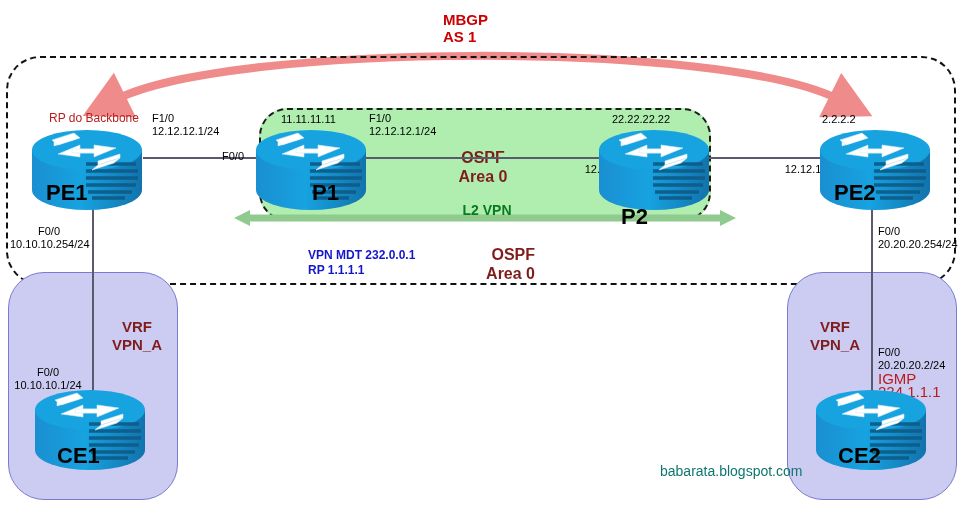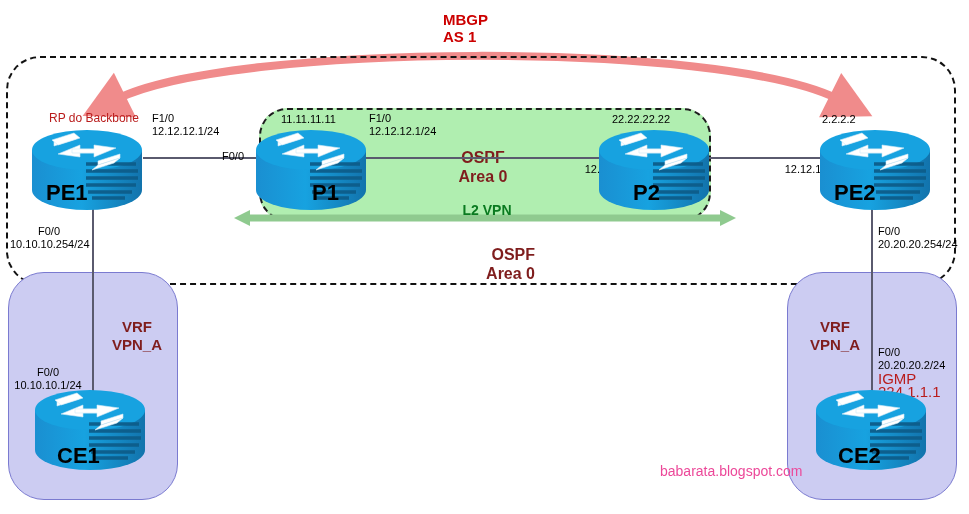--- a/index.html
+++ b/index.html
@@ -99,21 +99,21 @@
   }
   .vpnmdt {
     color: #1515cc;
     font-weight: bold;
     font-size: 12px;
     line-height: 15px;
     white-space: pre-line;
   }
 
   .watermark {
-    color: #ec4899;
+    color: #0f766e;
     font-size: 14px;
     left: 660px; top: 463px;
   }
 
   
   .router { width: 118px; height: 88px; }
   .router svg { display: block; width: 100%; height: 100%; }
   .router-name {
     position: absolute;
     font-weight: bold;
@@ -211,20 +211,22 @@
 
   <div class="abs lbl" style="left:8px; top:366px; width:80px; text-align:center;">F0/0
 10.10.10.1/24</div>
 
   <div class="abs lbl" style="left:878px; top:346px;">F0/0
 20.20.20.2/24</div>
 
   <div class="abs lbl blue" style="left:878px; top:372px; font-size:15px;">IGMP 224.1.1.1
 RP</div>
 
+  <div class="abs vpnmdt" style="left:308px; top:248px;">VPN MDT 232.0.0.1
+RP 1.1.1.1</div>
 
   <div class="abs ospf-area-text" style="left:445px; top:245px; width:90px; text-align:right;">OSPF
 Area 0</div>
 
   <div class="router-wrap" style="left:28px; top:128px;">
     <div class="router">
       <svg viewBox="0 0 118 88">
         <defs>
           <linearGradient id="rg1" x1="0" y1="0" x2="1" y2="0">
             <stop offset="0%" stop-color="#1a8fd1"></stop>
@@ -297,21 +299,21 @@
         <g fill="#ffffff" stroke="#cfe9f7" stroke-width="0.6">
           <path d="M30,26 L52,17 L52,21 L74,21 L74,25 L52,25 L52,29 Z"></path>
           <path d="M88,20 L66,29 L66,25 L44,25 L44,21 L66,21 L66,17 Z"></path>
           <path d="M26,14 L48,7 L48,11 L26,18 Z"></path>
           <path d="M24,12 L46,5 L52,10 L30,17 Z"></path>
           <path d="M92,30 L70,37 L70,33 L92,26 Z"></path>
           <path d="M70,37 L92,30 L86,35 L64,42 Z"></path>
         </g>
       </svg>
     </div>
-    <div class="router-name" style="left:38px;">P2</div>
+    <div class="router-name" style="left:26px;margin-top:24px;">P2</div>
   </div>
 
   <div class="router-wrap" style="left:816px; top:128px;">
     <div class="router">
       <svg viewBox="0 0 118 88">
         <path d="M4,22 L4,62 A55,20 0 0 0 114,62 L114,22 Z" fill="url(#rg1)"></path>
         <ellipse cx="59" cy="22" rx="55" ry="20" fill="#17a2e0"></ellipse>
         <g stroke="#0d5d8a" stroke-width="3.4" fill="none" opacity="0.95">
           <path d="M58,36 L108,36"></path>
             <path d="M58,43 L110,43"></path>

